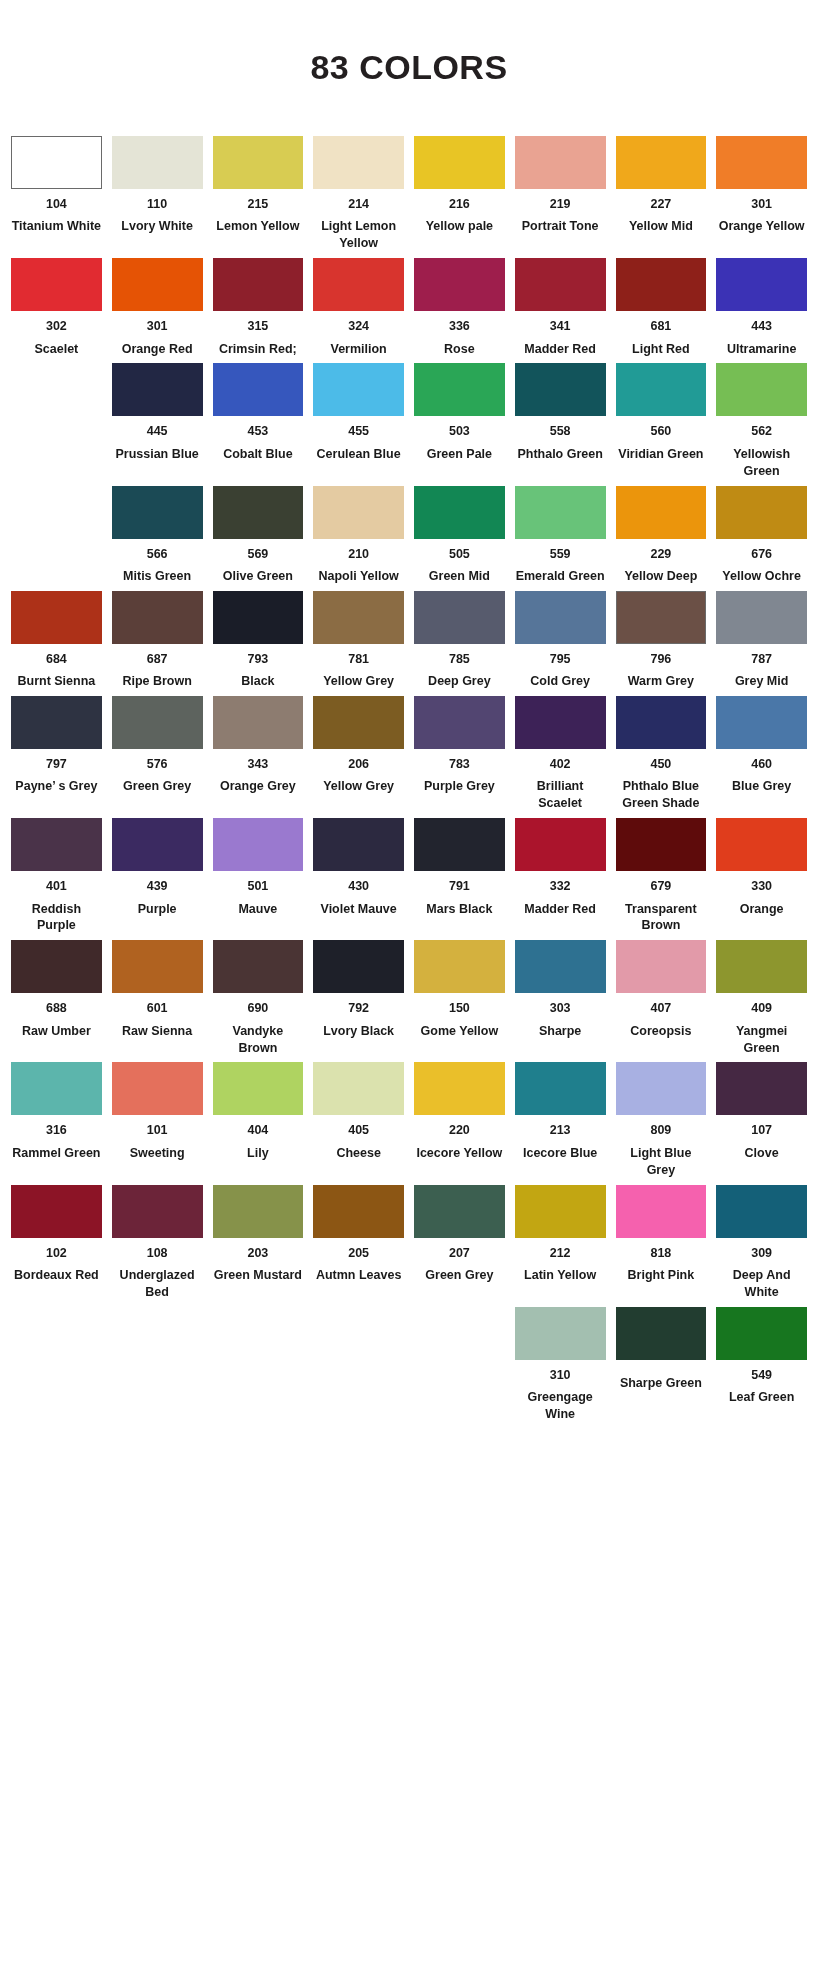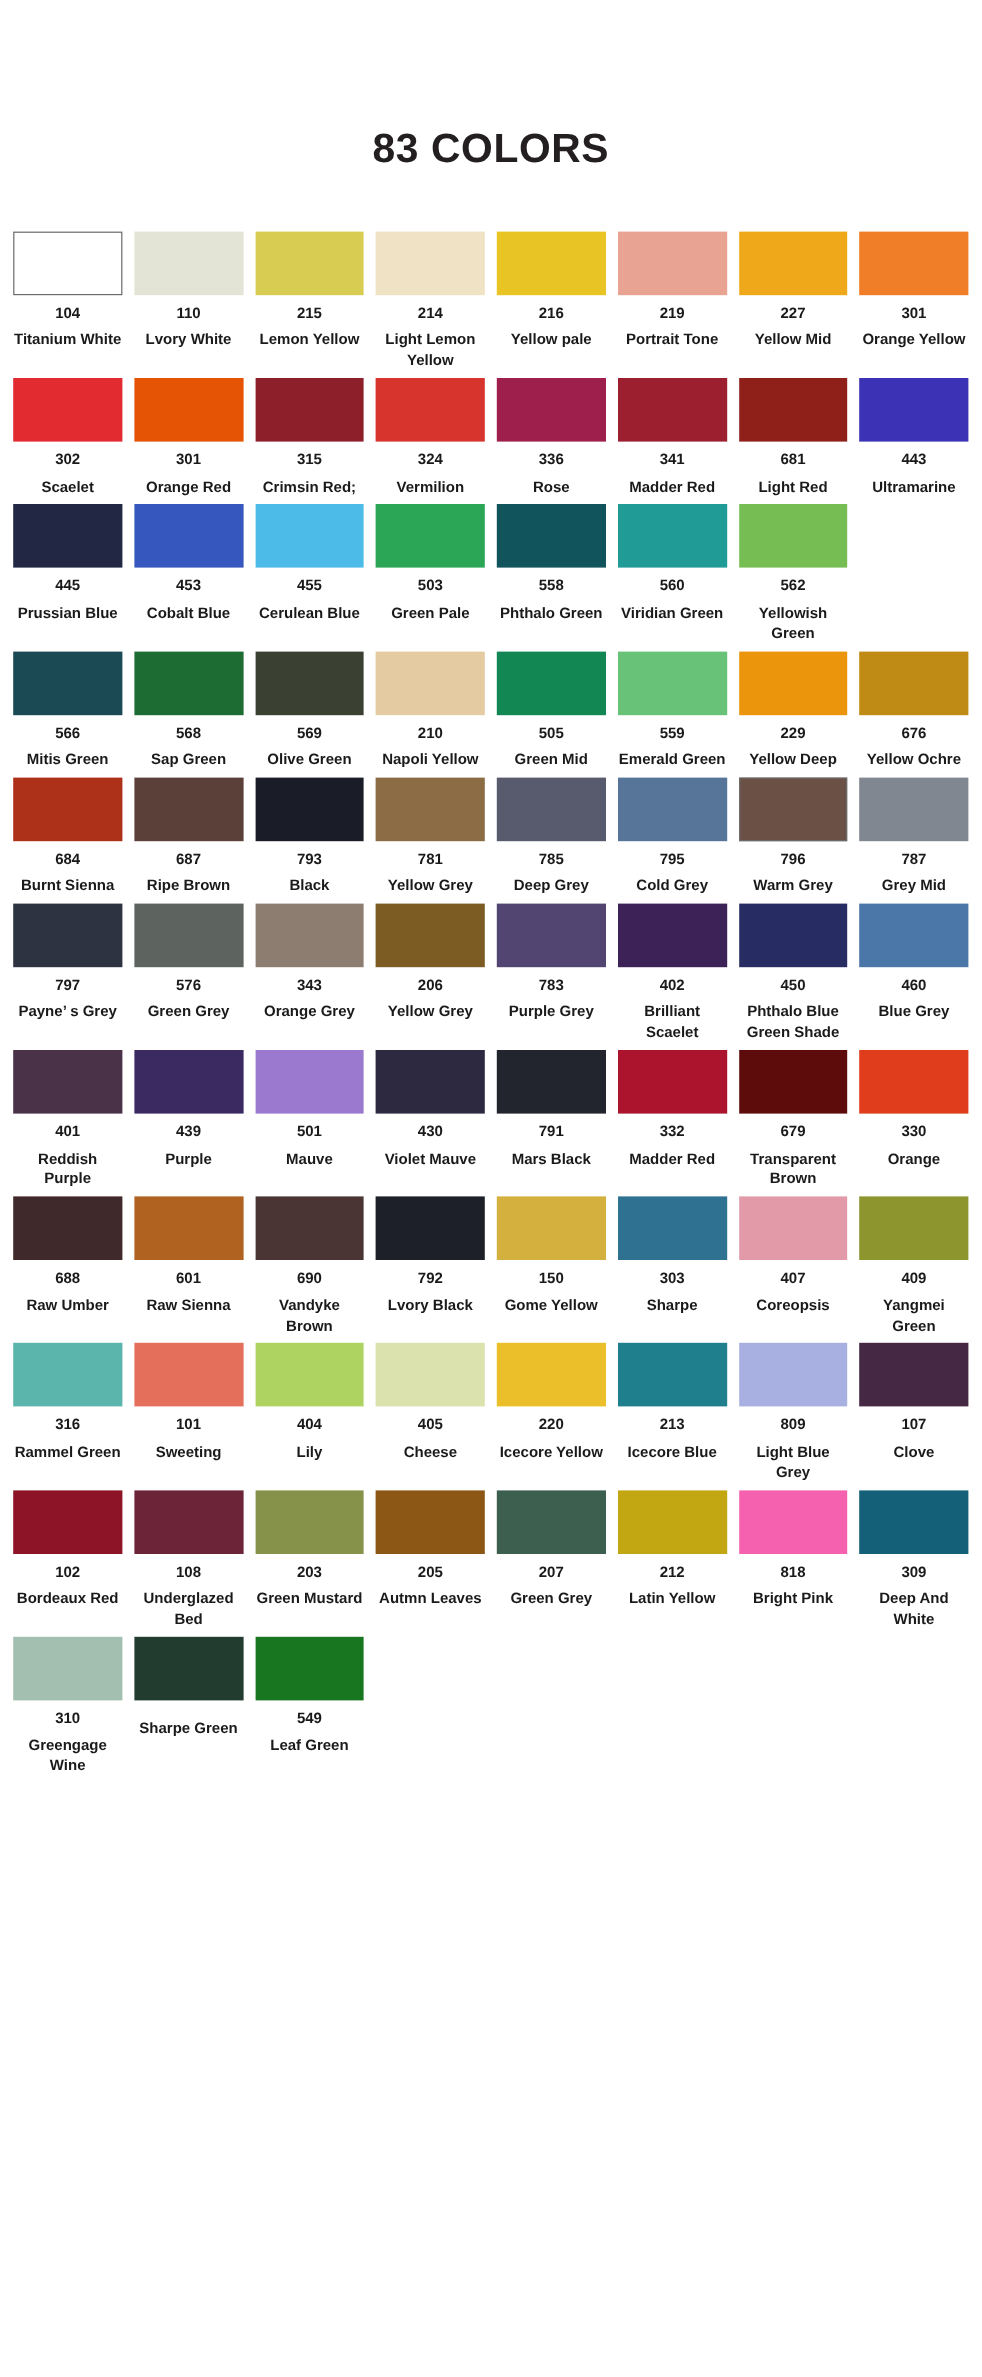--- a/index.html
+++ b/index.html
@@ -20,34 +20,35 @@
     height: 1981px;
     background: #ffffff;
     box-sizing: border-box;
   }
   .chart-title {
     text-align: center;
     font-size: 34px;
     font-weight: bold;
     letter-spacing: 0.5px;
     color: #231f20;
-    padding-top: 107px;
+    padding-top: 50px;
     margin: 0;
     line-height: 1;
   }
   .grid {
     margin-top: 52px;
     padding: 0 6px 0 6px;
     box-sizing: border-box;
   }
   .row {
     display: flex;
     width: 100%;
     box-sizing: border-box;
     margin-bottom: 6px;
+    justify-content: flex-end;
   }
   .cell {
     width: 12.5%;
     box-sizing: border-box;
     padding: 0 5px;
     display: flex;
     flex-direction: column;
     align-items: center;
   }
   .swatch {
@@ -206,25 +207,20 @@
           <div class="cname">Yellowish Green</div>
         </div>
       </div>
       <div class="row">
         <div class="cell">
           <div class="swatch" style="background-color: rgb(27, 74, 85);"></div>
           <div class="code">566</div>
           <div class="cname">Mitis Green</div>
         </div>
         <div class="cell">
-          <div class="swatch" style="background-color: rgb(28, 108, 51);"></div>
-          <div class="code">568</div>
-          <div class="cname">Sap Green</div>
-        </div>
-        <div class="cell">
           <div class="swatch" style="background-color: rgb(58, 64, 50);"></div>
           <div class="code">569</div>
           <div class="cname">Olive Green</div>
         </div>
         <div class="cell">
           <div class="swatch" style="background-color: rgb(228, 203, 162);"></div>
           <div class="code">210</div>
           <div class="cname">Napoli Yellow</div>
         </div>
         <div class="cell">

